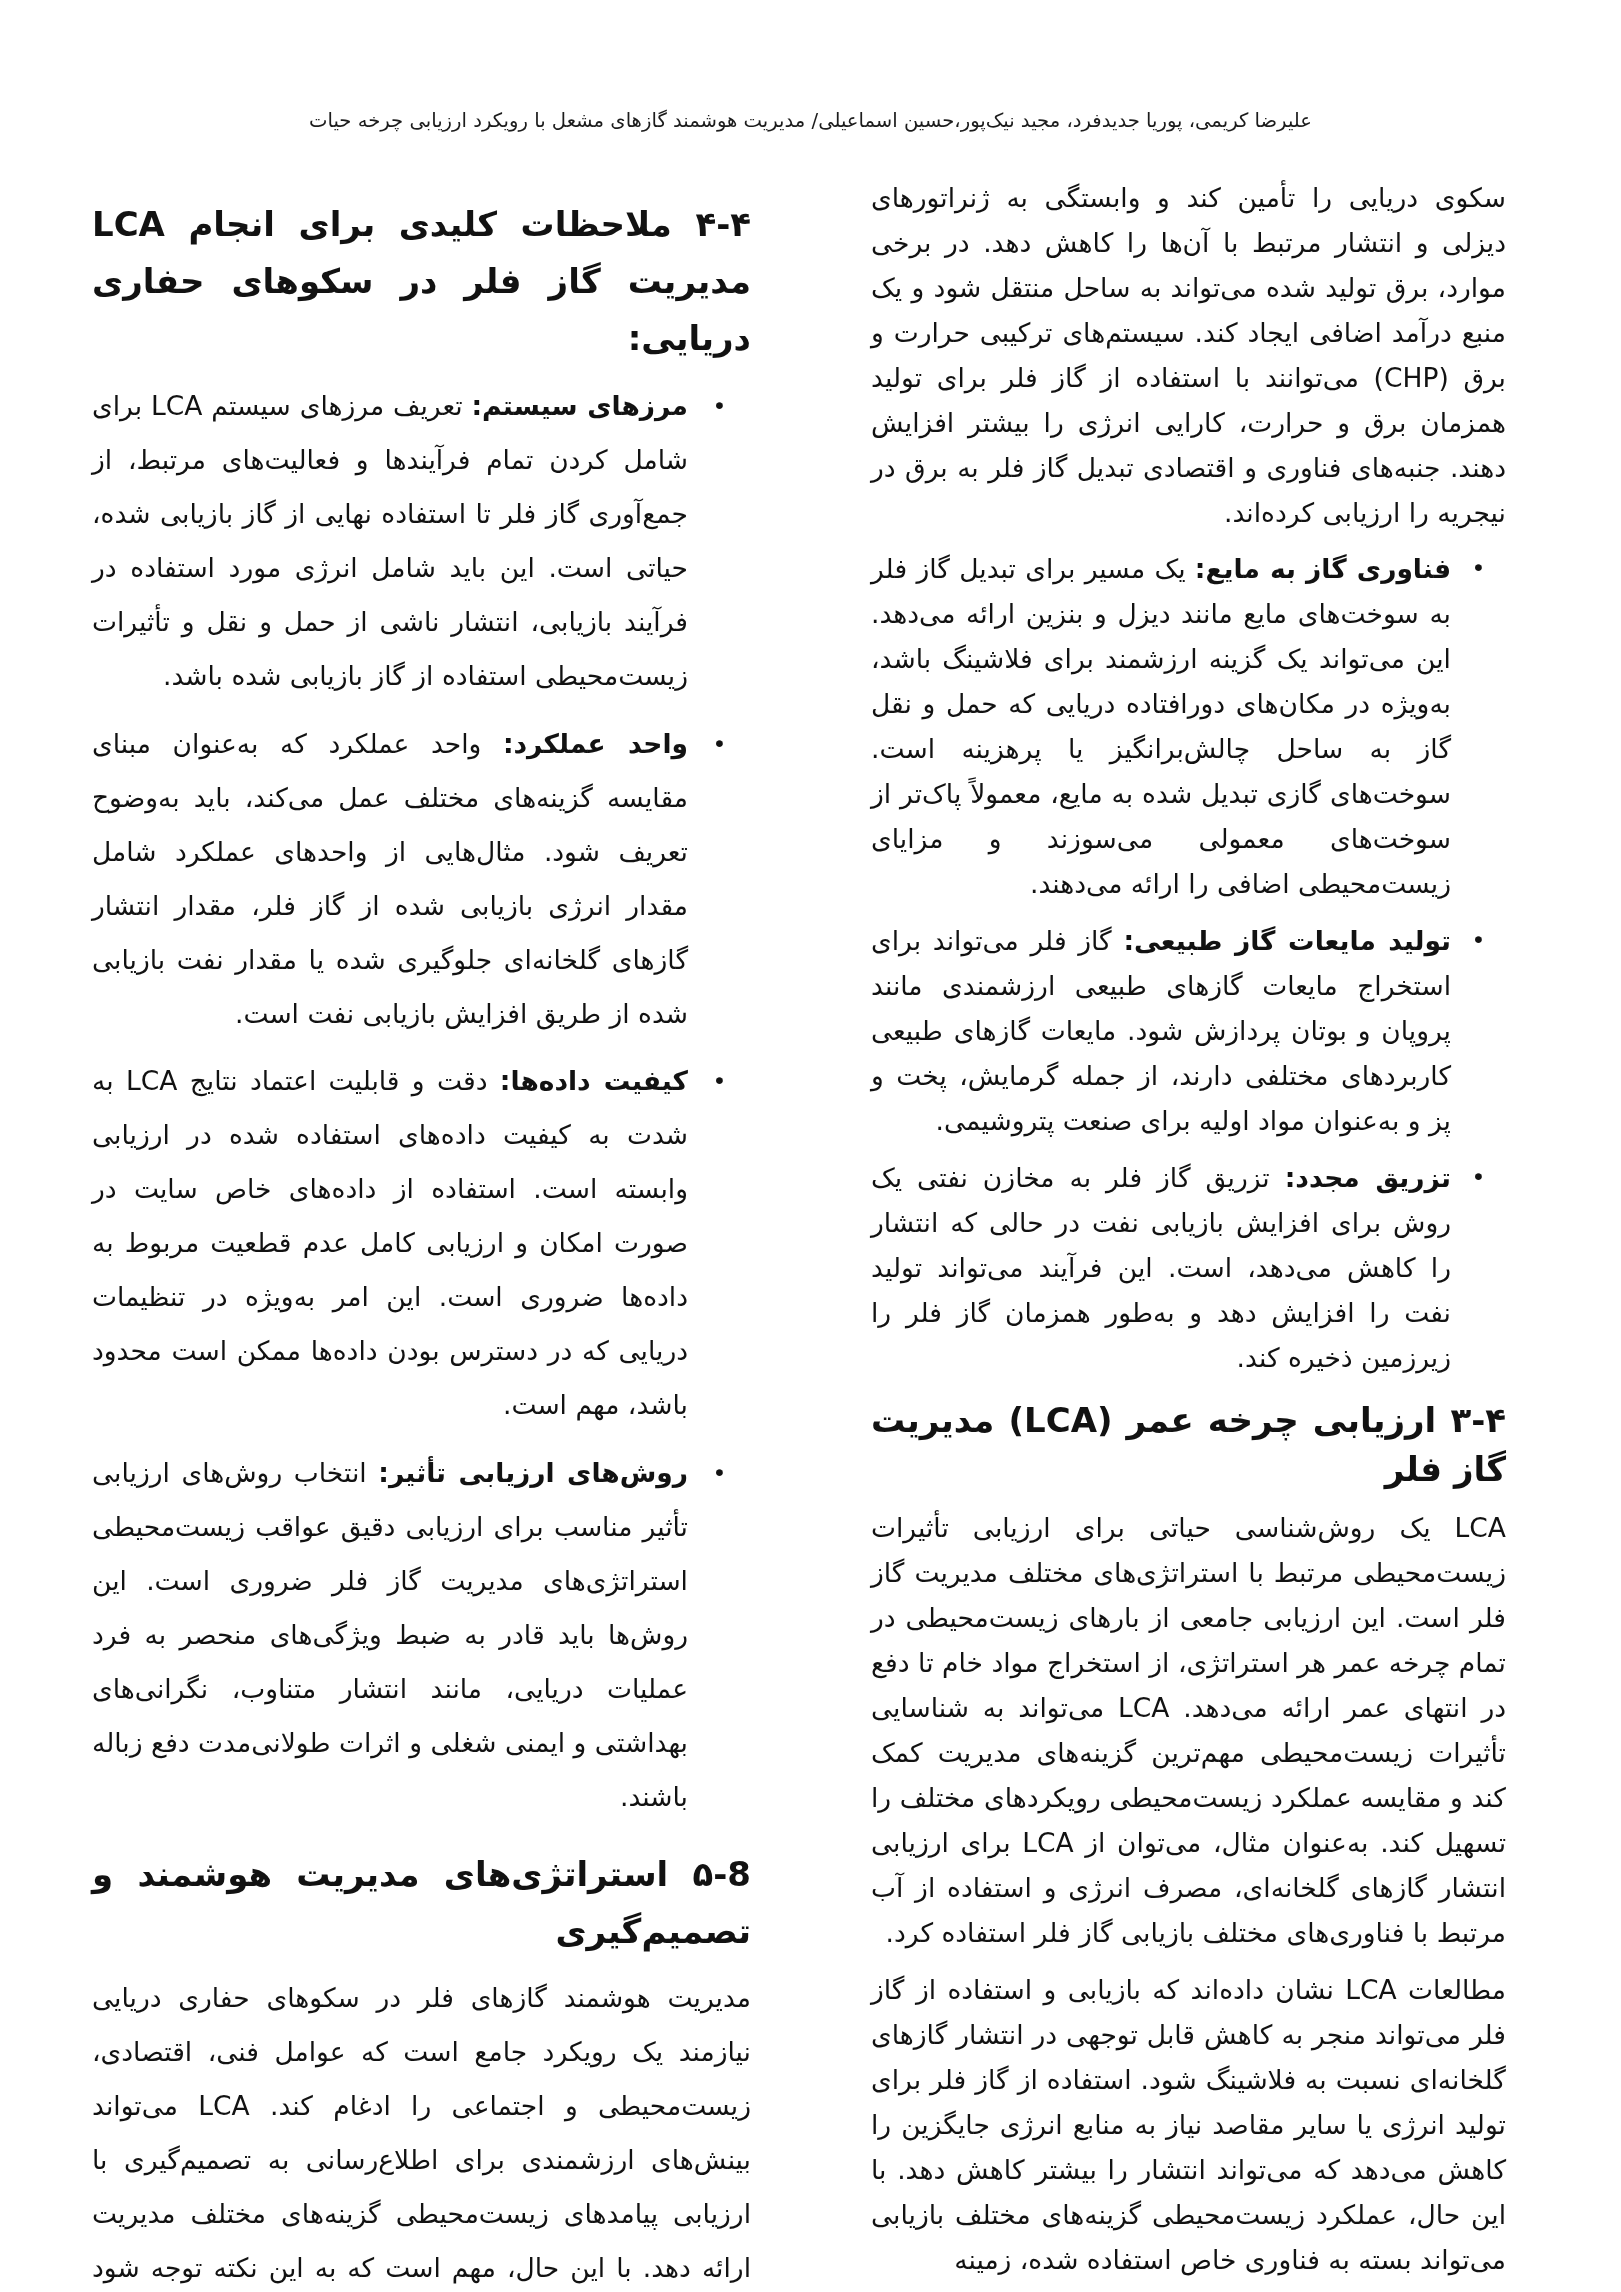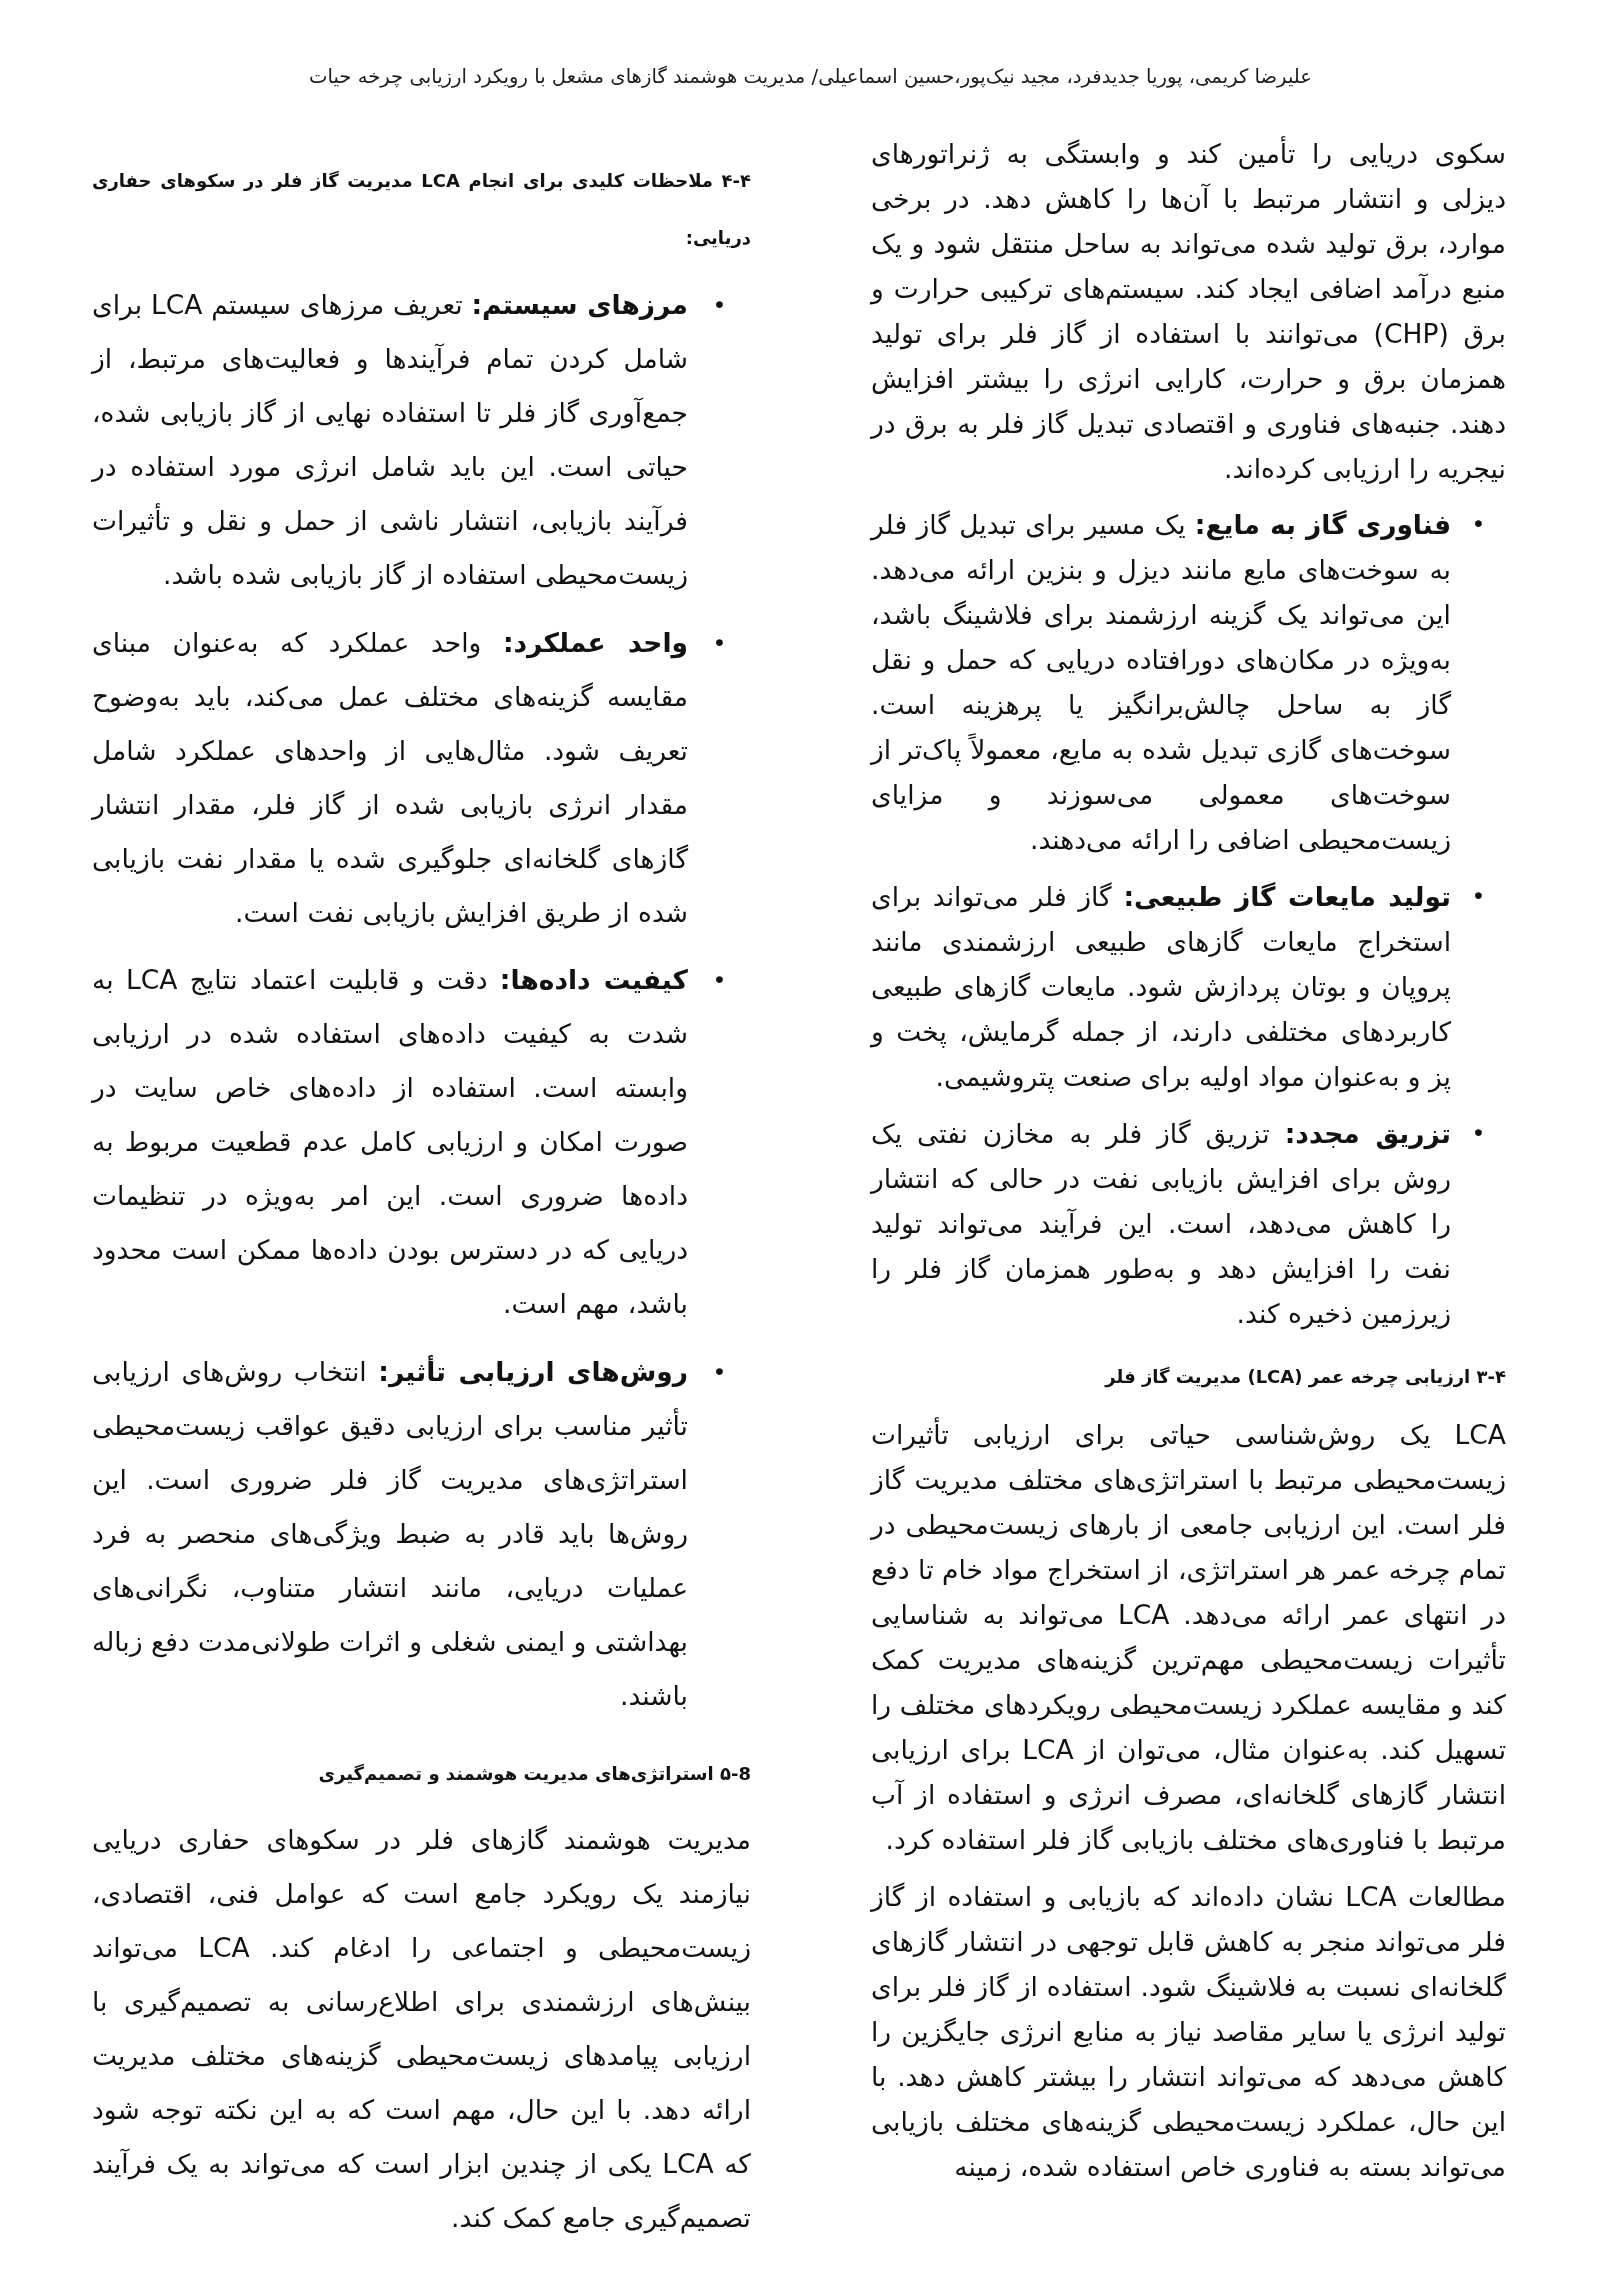--- a/index.html
+++ b/index.html
@@ -7,21 +7,21 @@
   body {
     width: 1621px;
     height: 2293px;
     position: relative;
     direction: rtl;
     color: #121212;
     font-family: "DejaVu Sans", sans-serif;
     overflow: hidden;
   }
   .running-header {
-    padding-top: 64px;
+    padding-top: 108px;
     text-align: center;
     font-size: 19.6px;
     line-height: 25.5px;
     color: #1c1c1c;
   }
   .columns {
     display: flex;
     align-items: flex-start;
     gap: 120px;
     padding: 0 115px 0 91px;
@@ -36,21 +36,21 @@
   }
   .col-left {
     width: 659px;
     flex: 0 0 659px;
     font-size: 26.5px;
     line-height: 54px;
   }
   p.para { margin-bottom: 11.8px; }
   .col-left p.para { margin-bottom: 9.8px; }
   h2.section-heading {
-    font-size: 18px;
+    font-size: 34px;
     font-weight: bold;
     text-align: justify;
     margin: 15.7px 0 11.8px 0;
     line-height: 49px;
   }
   .col-left h2.section-heading { line-height: 57px; margin-top: 21.6px; }
   ul.bullet-list { list-style: none; margin-bottom: 5.9px; }
   li.bullet-item { display: flex; margin-bottom: 11.8px; }
   .col-left li.bullet-item { margin-bottom: 13.7px; }
   .bullet-marker {

